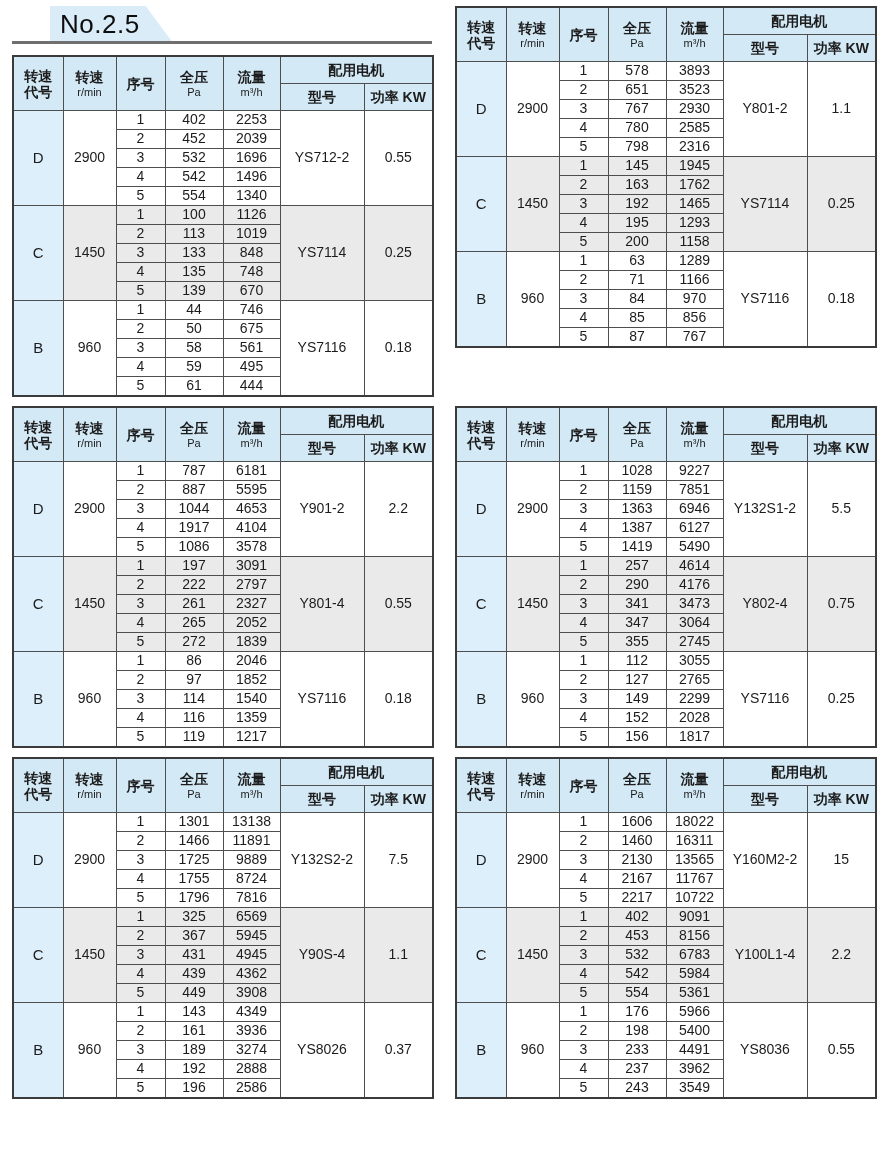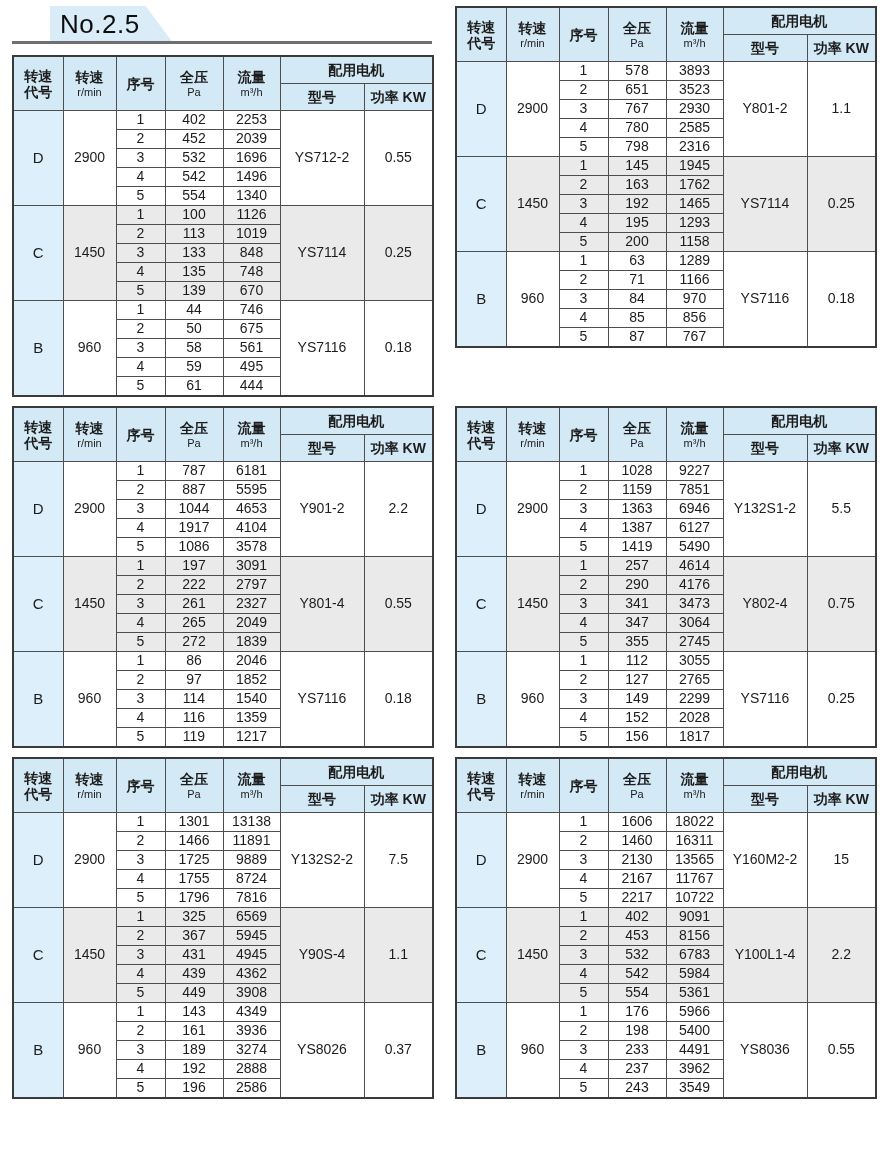--- a/index.html
+++ b/index.html
@@ -366,21 +366,21 @@
             <td class="alt">2797</td>
           </tr>
           <tr>
             <td class="alt">3</td>
             <td class="alt">261</td>
             <td class="alt">2327</td>
           </tr>
           <tr>
             <td class="alt">4</td>
             <td class="alt">265</td>
-            <td class="alt">2049</td>
+            <td class="alt">2052</td>
           </tr>
           <tr>
             <td class="alt">5</td>
             <td class="alt">272</td>
             <td class="alt">1839</td>
           </tr>
           <tr>
             <td class="code" rowspan="5">B</td>
             <td rowspan="5">960</td>
             <td>1</td>

